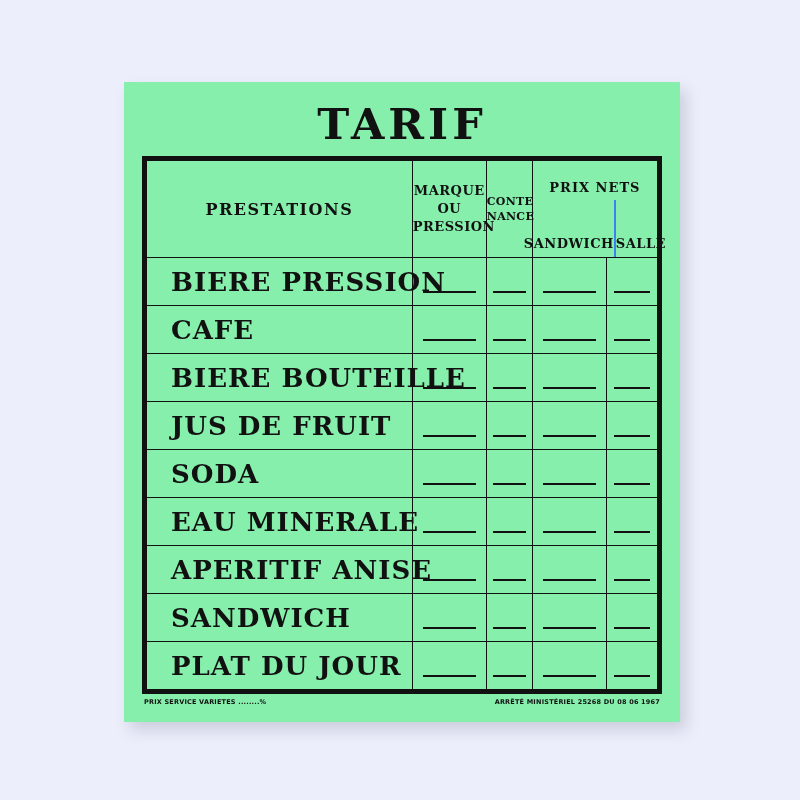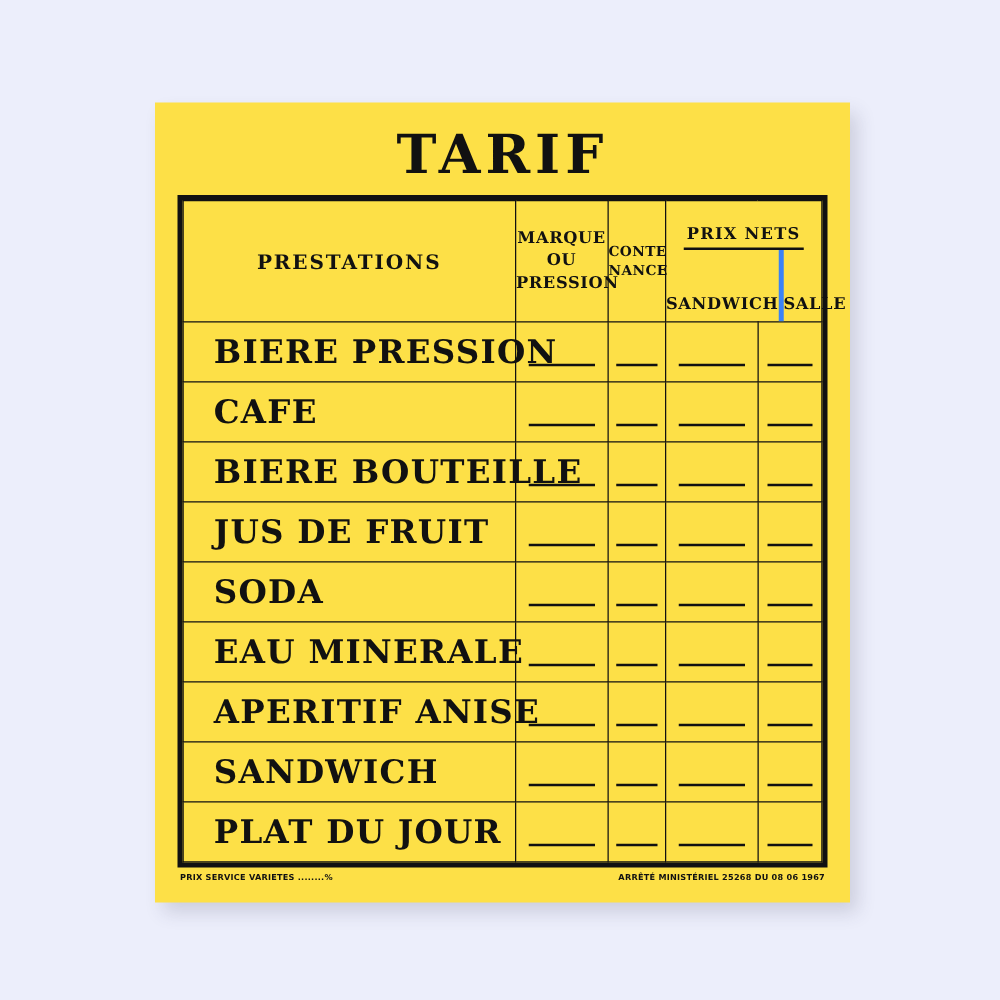--- a/index.html
+++ b/index.html
@@ -20,21 +20,21 @@
     height: 800px;
   }
 
   
   .card {
     position: absolute;
     left: 124px;
     top: 82px;
     width: 556px;
     height: 640px;
-    background: #fde047;
+    background: #86efac;
     box-shadow: 6px 8px 14px rgba(60,60,90,0.18);
   }
 
   .card-inner {
     position: absolute;
     left: 18px;
     top: 10px;
     right: 18px;
     bottom: 8px;
   }
@@ -99,20 +99,21 @@
     line-height: 15px;
     letter-spacing: 0.3px;
   }
   .hdr-prixnets-cell {
     padding: 0 !important;
   }
   .prixnets-wrap {
     height: 96px;
     display: flex;
     flex-direction: column;
+    align-items: center;
   }
   .prixnets-label {
     flex: 0 0 34px;
     display: flex;
     align-items: flex-end;
     justify-content: center;
     font-size: 13px;
     letter-spacing: 1px;
     font-family: "DejaVu Serif", serif;
     font-weight: bold;
@@ -131,21 +132,21 @@
     display: flex;
     align-items: flex-end;
     justify-content: center;
     padding-bottom: 6px;
     font-family: "DejaVu Serif", serif;
     font-weight: bold;
     font-size: 13px;
     letter-spacing: 0.5px;
   }
   .sub-comptoir { flex: 0 0 59%; }
-  .sub-salle    { flex: 1; border-left: 4px solid #3b82f6; }
+  .sub-salle    { flex: 1; border-left: 2px solid #3b82f6; }
 
   
   .thick-top td { border-top: 4px solid #111; }
   .thick-bottom td { border-bottom: 4px solid #111; }
 
   
   .item-row td { height: 47px; }
   .item-name {
     font-family: "DejaVu Serif", serif;
     font-weight: bold;

